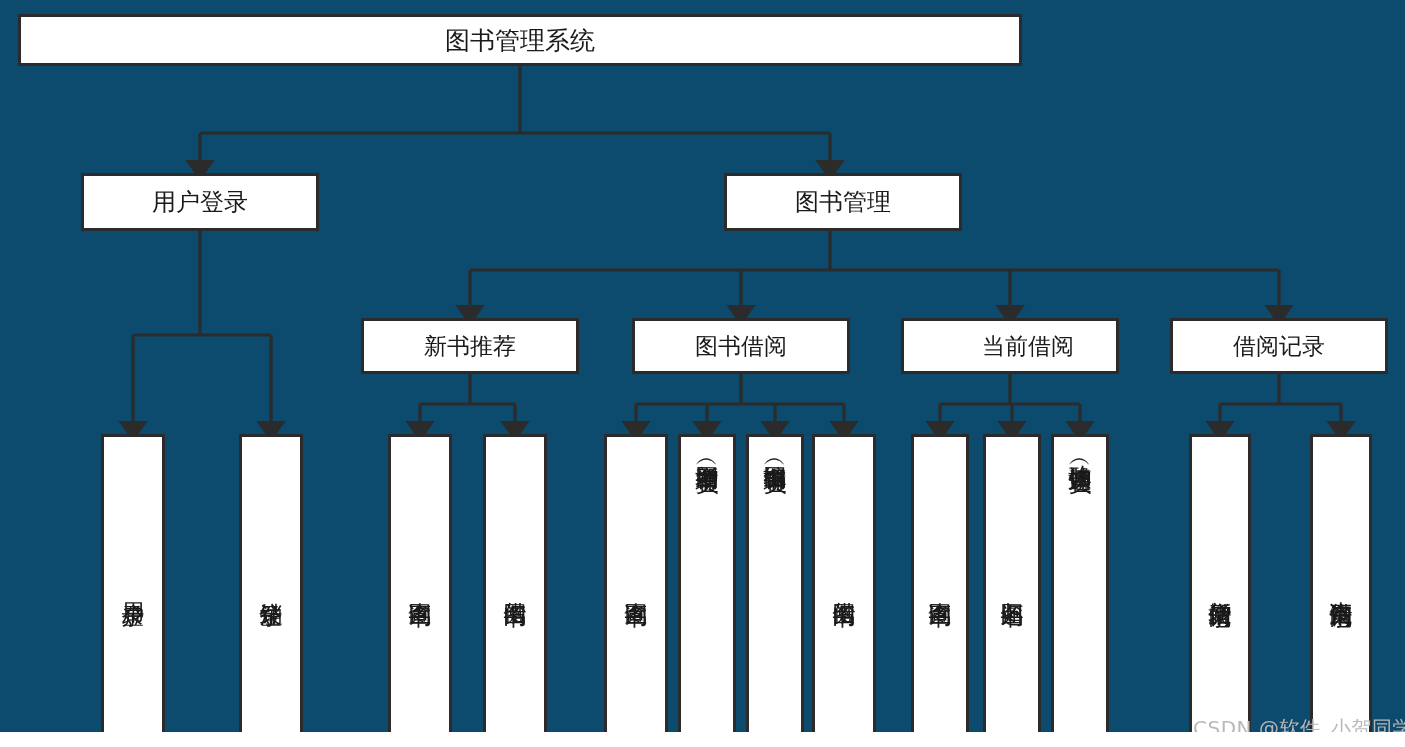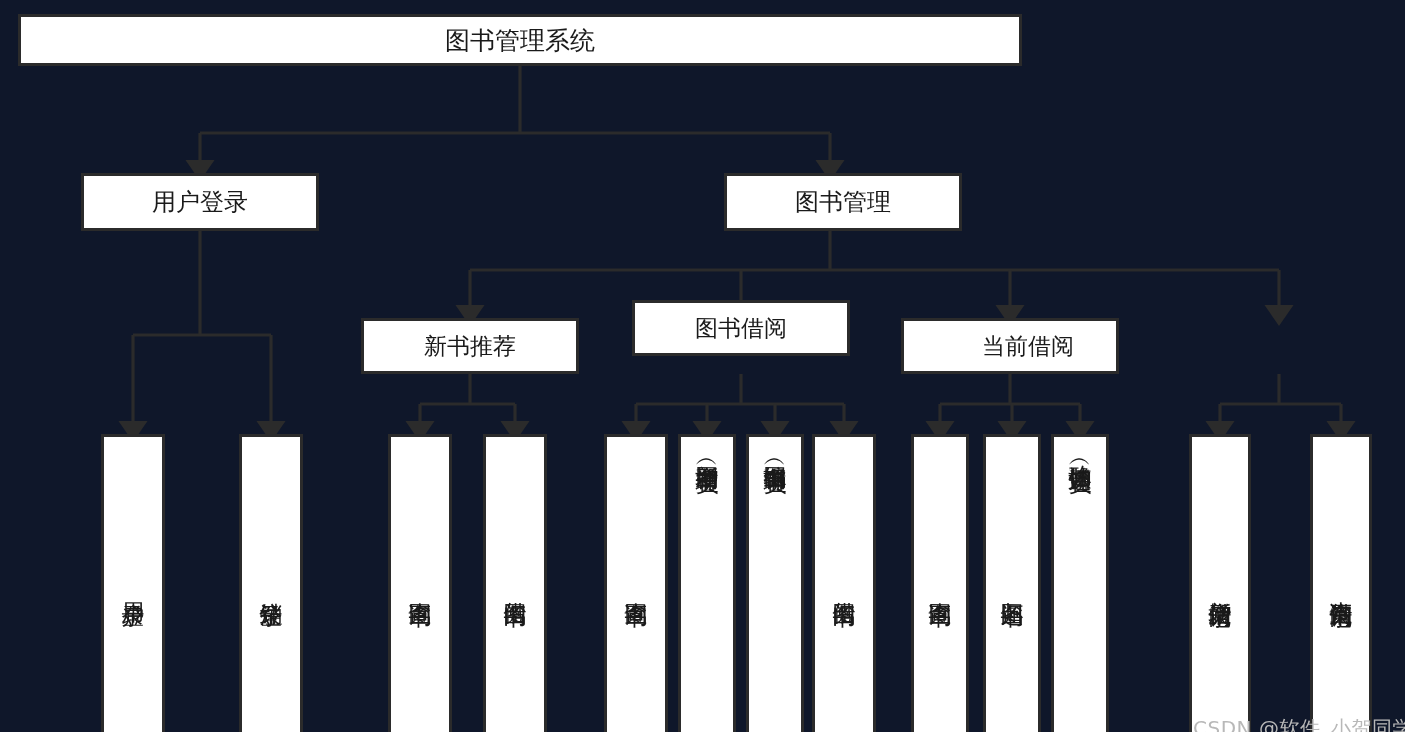--- a/index.html
+++ b/index.html
@@ -7,21 +7,21 @@
     padding: 0;
     background: #ffffff;
   }
   body {
     font-family: "DejaVu Sans", "Liberation Sans", sans-serif;
   }
   #canvas {
     position: relative;
     width: 1405px;
     height: 732px;
-    background: #0f172a;
+    background: #0c4a6e;
     overflow: hidden;
   }
   svg.links {
     position: absolute;
     left: 0;
     top: 0;
     width: 1405px;
     height: 747px;
     pointer-events: none;
   }
@@ -134,26 +134,29 @@
   <div class="node lvl2" style="left:81px; top:173px; width:238px; height:58px;">
     <span>用户登录</span>
   </div>
   <div class="node lvl2" style="left:711px; top:173px; width:238px; height:58px;margin-left:13px;">
     <span>图书管理</span>
   </div>
 
   <div class="node lvl3" style="left:361px; top:318px; width:218px; height:56px;">
     <span>新书推荐</span>
   </div>
-  <div class="node lvl3" style="left:632px; top:300px; width:218px; height:56px;">
+  <div class="node lvl3" style="left:632px; top:318px; width:218px; height:56px;">
     <span>图书借阅</span>
   </div>
   <div class="node lvl3" style="left:901px; top:318px; width:218px; height:56px;padding-left:36px;">
     <span>当前借阅</span>
   </div>
+  <div class="node lvl3" style="left:1170px; top:318px; width:218px; height:56px;">
+    <span>借阅记录</span>
+  </div>
 
   <div class="node leaf tall-center" style="left:101px; top:434px; width:64px; height:303px;">
     <span class="vtext">用户登录</span>
   </div>
   <div class="node leaf tall-center" style="left:239px; top:434px; width:64px; height:303px;">
     <span class="vtext">注销登录</span>
   </div>
 
   <div class="node leaf tall-center" style="left:388px; top:434px; width:64px; height:303px;">
     <span class="vtext">查询图书</span>

